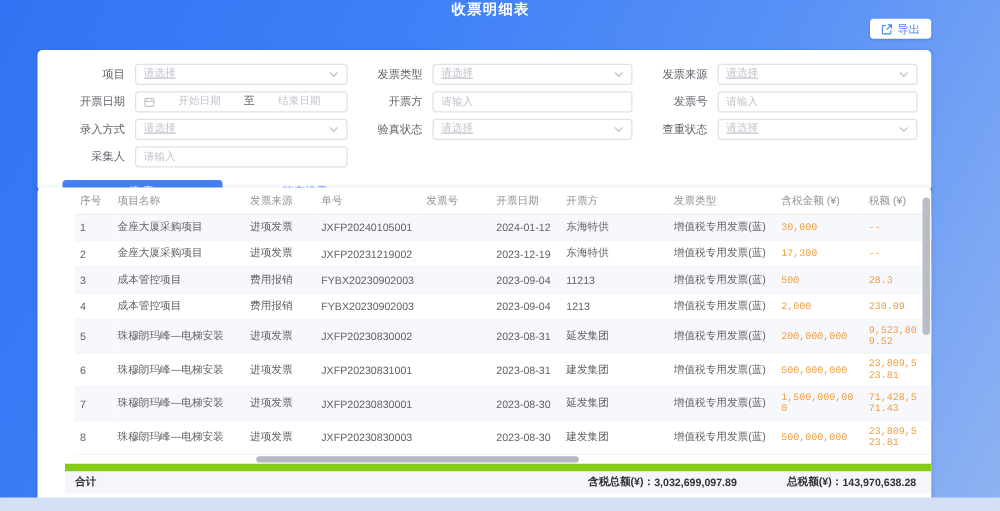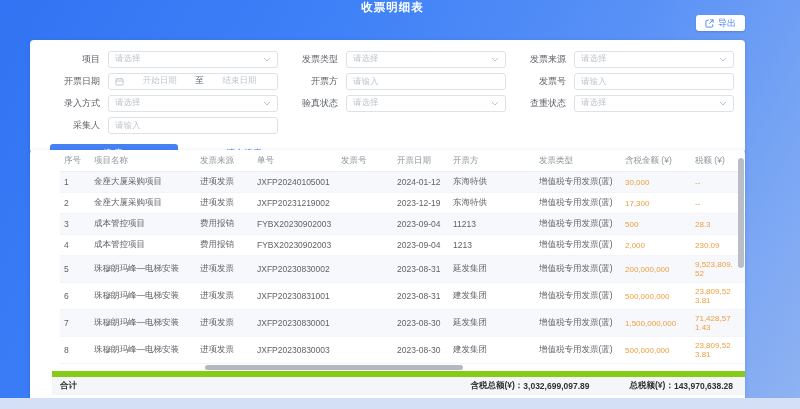--- a/index.html
+++ b/index.html
@@ -30,40 +30,40 @@
   .filter-grid { display:grid; grid-template-columns:238px 228px 228px; grid-column-gap:0; }
   .field { display:flex; align-items:center; height:22px; }
   .flabel { width:68px; text-align:right; padding-right:8px; color:#5f6369; font-size:9px;
     flex:none; white-space:nowrap; }
   .ctrl { flex:1; height:17px; border:1px solid #dde1e8; border-radius:3px; background:#fff;
     display:flex; align-items:center; padding:0 6px; color:#c0c4cc; font-size:8.5px;
     position:relative; }
   .ctrl input { border:none; outline:none; width:100%; font-size:8.5px; color:#606266;
     font-family:inherit; background:transparent; }
   .ctrl input::placeholder { color:#c0c4cc; }
-  .ph { color:#c0c4cc; }
+  .ph { color:#c0c4cc;text-decoration:underline; }
   .chev { margin-left:auto; flex:none; }
   .date-range { gap:4px; }
   .date-range .dph { flex:1; text-align:center; color:#c0c4cc; }
   .date-sep { color:#606266; flex:none; }
   .cal { flex:none; }
   .btn-row { display:flex; align-items:center; margin:6px 0 0 10px; height:22px; }
   .search-btn { width:128px; height:19px; background:#4680f5; color:#fff; border:none;
     border-radius:3px; font-size:9px; font-family:inherit; cursor:pointer; letter-spacing:2px; }
   .clear-link { margin-left:48px; color:#4680f5; font-size:9px; cursor:pointer; }
 
   
   .table-wrap { margin-left:8px; width:700px; overflow:hidden; }
   table { table-layout:fixed; width:741px; border-collapse:collapse; font-size:8.5px; }
   th { color:#909399; font-weight:normal; text-align:left; padding:5px 4px 4px 4px;
     border-bottom:1px solid #ebeef5; white-space:nowrap; height:18px; }
   td { color:#606266; text-align:left; padding:4px 4px; border-bottom:1px solid #f2f4f8;
     vertical-align:middle; overflow:hidden; white-space:nowrap; height:19px; }
   tbody tr:nth-child(odd) td { background:#f7f8fc; }
-  td.amount { color:#ee9e40; white-space:normal; word-break:break-all; font-size:8px; }
+  td.amount { color:#ee9e40; white-space:normal; word-break:break-all; font-size:8px;font-family:Liberation Mono, monospace; }
 
   .vscroll-thumb { position:absolute; right:1px; top:8px; width:6px; height:110px;
     background:#b9bdc6; border-radius:3px; }
   .hscroll { position:relative; height:7px; margin:0 8px; }
   .hscroll-thumb { position:absolute; left:145px; top:1px; width:258px; height:5px;
     background:#b4b8c0; border-radius:3px; }
 
   
   .totals { background:#f5f6f9; border-top:6px solid #84cc16; height:24px; display:flex;
     align-items:center; padding:0 12px 0 8px; font-weight:bold; color:#303133; font-size:8.5px; }

